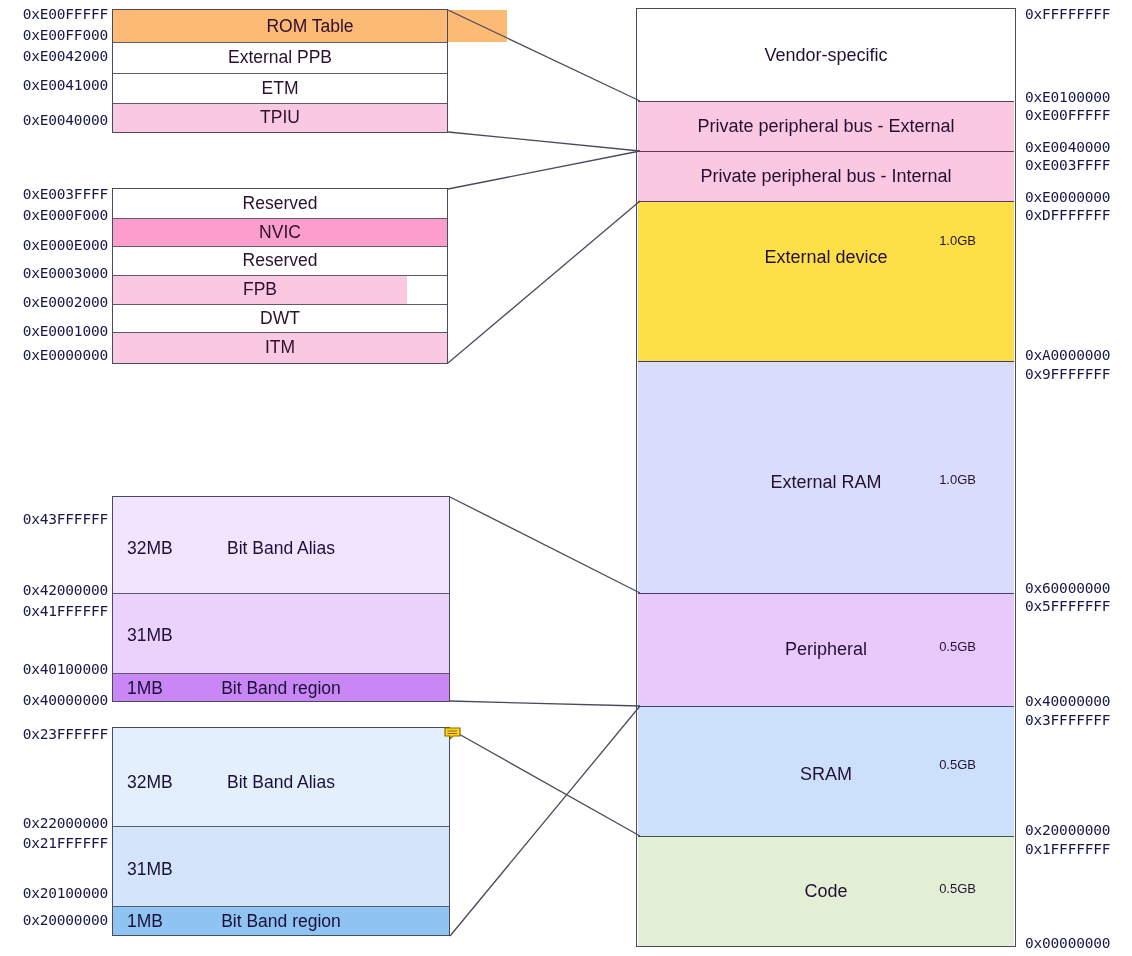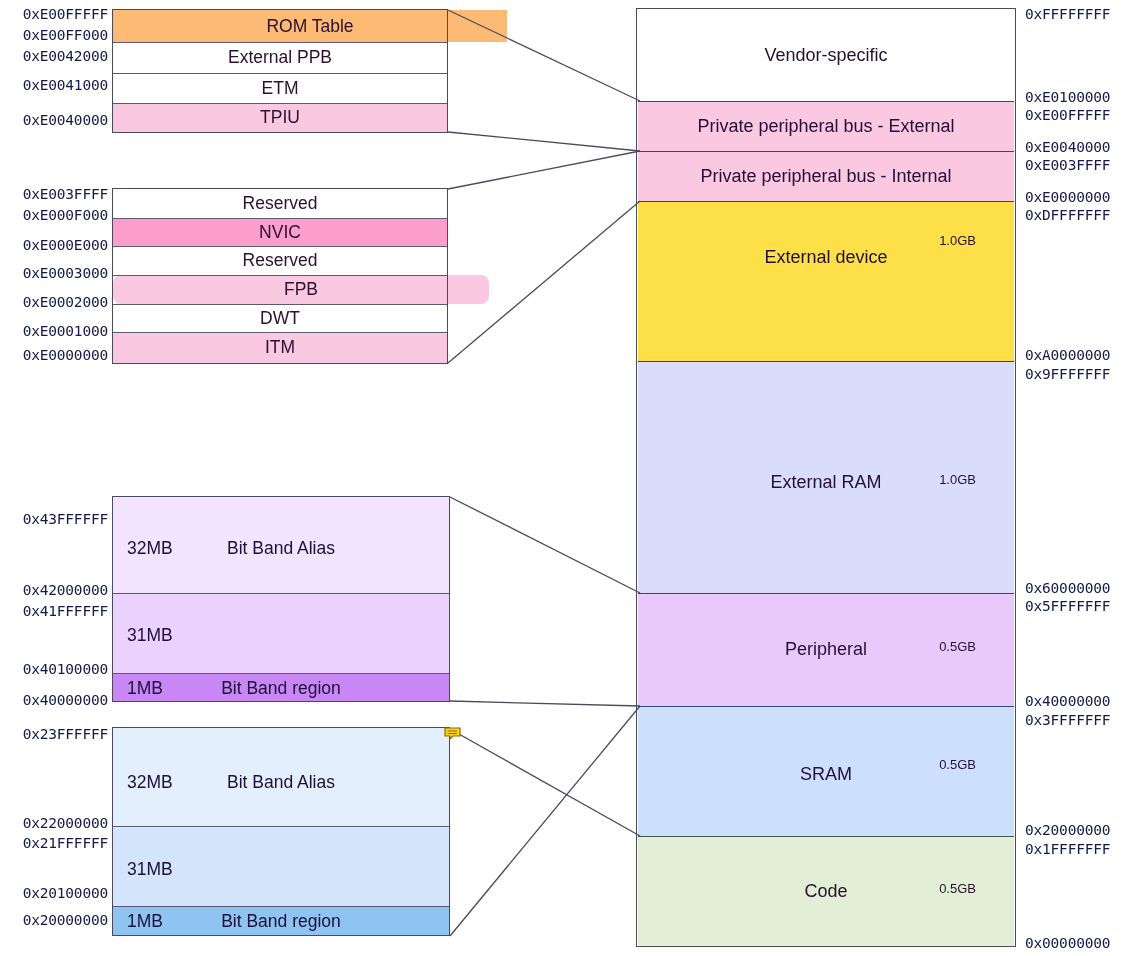--- a/index.html
+++ b/index.html
@@ -95,21 +95,21 @@
   <div>
     <div class="row" style="left:113px;width:334px;top:189px;height:29px;background:#FFFFFF;">
       <span class="rlabel">Reserved</span>
     </div>
     <div class="row" style="left:113px;width:334px;top:218px;height:28px;background:#FB9ECB;">
       <span class="rlabel">NVIC</span>
     </div>
     <div class="row" style="left:113px;width:334px;top:246px;height:29px;background:#FFFFFF;">
       <span class="rlabel">Reserved</span>
     </div>
-    <div class="row" style="left:113px;width:376px;top:275px;height:29px;background:#FBC8E2;border-radius:8px;">
+    <div class="row" style="left:113px;width:294px;top:275px;height:29px;background:#FBC8E2;">
       <span class="rlabel">FPB</span>
     </div>
     <div class="row" style="left:113px;width:334px;top:304px;height:28px;background:#FFFFFF;">
       <span class="rlabel">DWT</span>
     </div>
     <div class="row" style="left:113px;width:334px;top:332px;height:31px;background:#FBC8E2;">
       <span class="rlabel">ITM</span>
     </div>
     <div class="sep" style="left:113px;width:334px;top:218px;"></div>
     <div class="sep" style="left:113px;width:334px;top:246px;"></div>

